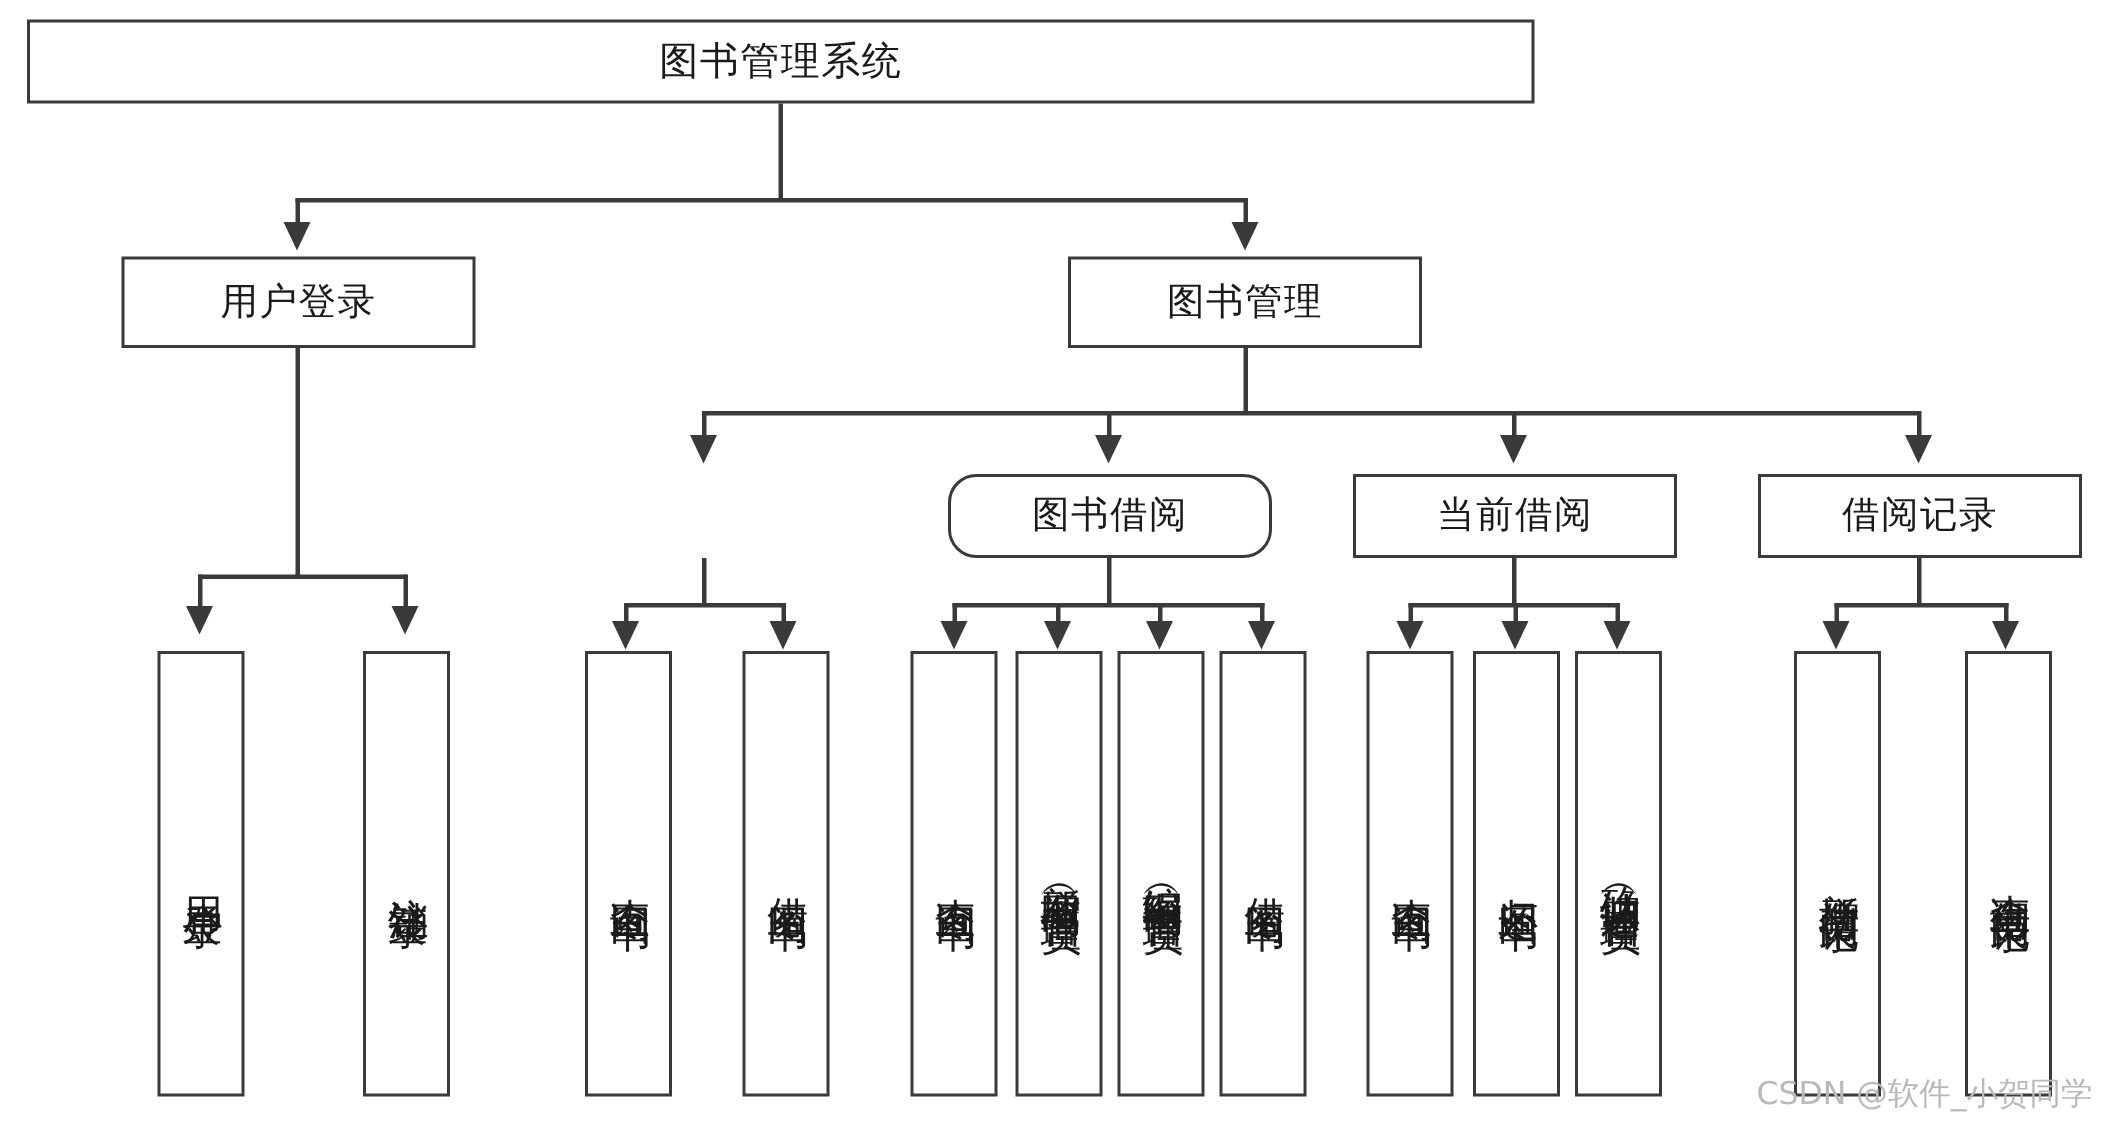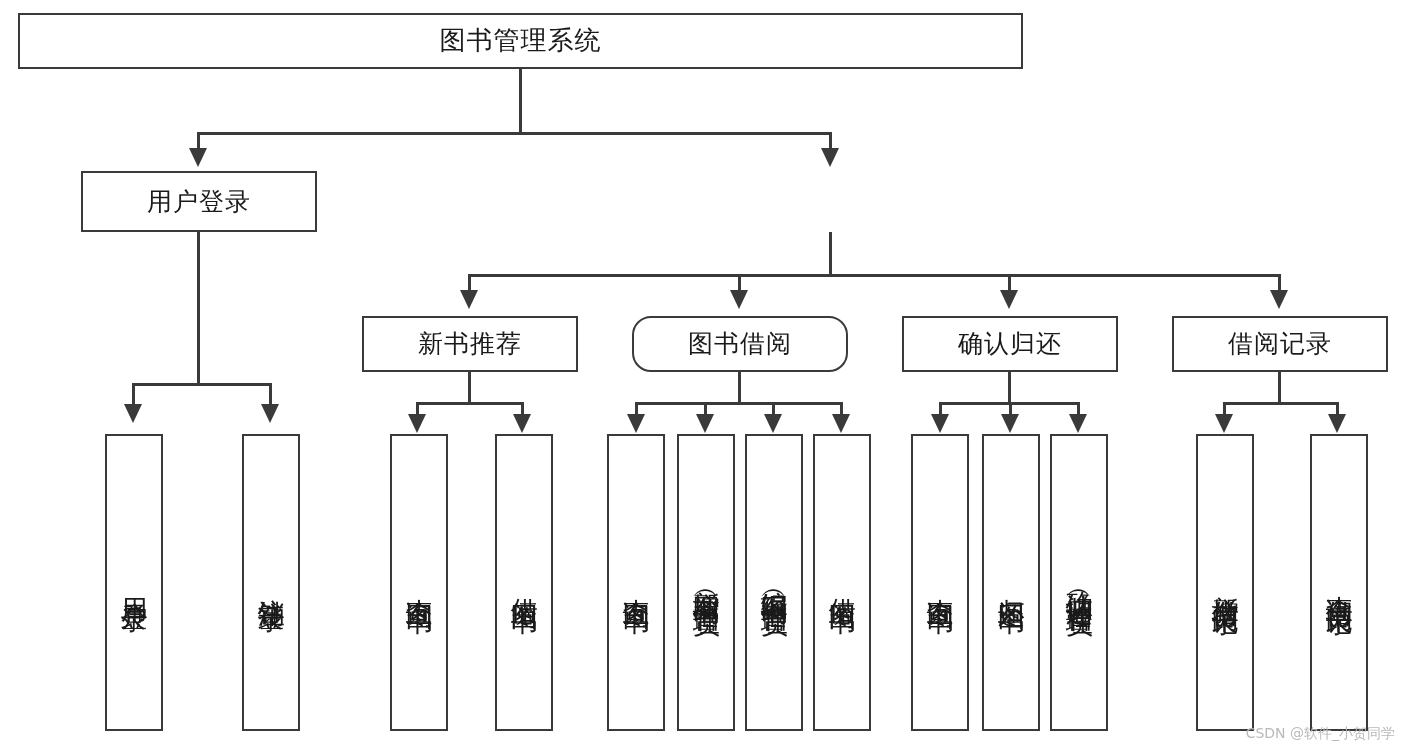--- a/index.html
+++ b/index.html
@@ -75,21 +75,21 @@
     height: 0;
     border-left: 9px solid transparent;
     border-right: 9px solid transparent;
     border-top: 19px solid #3a3a3a;
   }
   
   #watermark {
     position: absolute;
     right: 10px;
     bottom: 4px;
-    font-size: 14px;
+    font-size: 21px;
     color: #b9b9b9;
     font-family: "DejaVu Sans", "Liberation Sans", sans-serif;
     white-space: nowrap;
     pointer-events: none;
   }
 </style>
 </head>
 <body>
 
 <div id="canvas">
@@ -105,47 +105,47 @@
   <div class="vline" style="left:197px; top:132px; width:3px; height:18px;"></div>
   <div class="arrow" style="left:189px; top:148px;"></div>
 
   <div class="vline" style="left:829px; top:132px; width:3px; height:18px;"></div>
   <div class="arrow" style="left:821px; top:148px;"></div>
 
   <div class="node horiz" style="left:81px; top:171px; width:236px; height:61px;">
     <span class="label">用户登录</span>
   </div>
 
+  <div class="node horiz" style="left:712px; top:171px; width:236px; height:61px;">
+    <span class="label">图书管理</span>
+  </div>
 
   <div class="vline" style="left:197px; top:232px; width:3px; height:152px;"></div>
   <div class="hline" style="left:132px; top:383px; width:139px; height:3px;"></div>
   <div class="vline" style="left:132px; top:383px; width:3px; height:23px;"></div>
   <div class="arrow" style="left:124px; top:404px;"></div>
   <div class="vline" style="left:269px; top:383px; width:3px; height:23px;"></div>
   <div class="arrow" style="left:261px; top:404px;"></div>
 
   <div class="vline" style="left:829px; top:232px; width:3px; height:43px;"></div>
   <div class="hline" style="left:468px; top:274px; width:812px; height:3px;"></div>
   <div class="vline" style="left:468px; top:274px; width:3px; height:18px;"></div>
   <div class="arrow" style="left:460px; top:290px;"></div>
   <div class="vline" style="left:738px; top:274px; width:3px; height:18px;"></div>
   <div class="arrow" style="left:730px; top:290px;"></div>
   <div class="vline" style="left:1008px; top:274px; width:3px; height:18px;"></div>
   <div class="arrow" style="left:1000px; top:290px;"></div>
   <div class="vline" style="left:1278px; top:274px; width:3px; height:18px;"></div>
   <div class="arrow" style="left:1270px; top:290px;"></div>
 
-  <div class="node horiz" style="left:362px; top:316px; width:216px; height:56px;">
-    <span class="label">新书推荐</span>
-  </div>
   <div class="node horiz" style="left:632px; top:316px; width:216px; height:56px;border-radius:19px;">
     <span class="label">图书借阅</span>
   </div>
   <div class="node horiz" style="left:902px; top:316px; width:216px; height:56px;">
-    <span class="label">确认归还</span>
+    <span class="label">当前借阅</span>
   </div>
   <div class="node horiz" style="left:1172px; top:316px; width:216px; height:56px;">
     <span class="label">借阅记录</span>
   </div>
 
   <div class="vline" style="left:468px; top:372px; width:3px; height:32px;"></div>
   <div class="hline" style="left:416px; top:402px; width:108px; height:3px;"></div>
   <div class="vline" style="left:416px; top:402px; width:3px; height:14px;"></div>
   <div class="arrow" style="left:408px; top:414px;"></div>
   <div class="vline" style="left:521px; top:402px; width:3px; height:14px;"></div>

